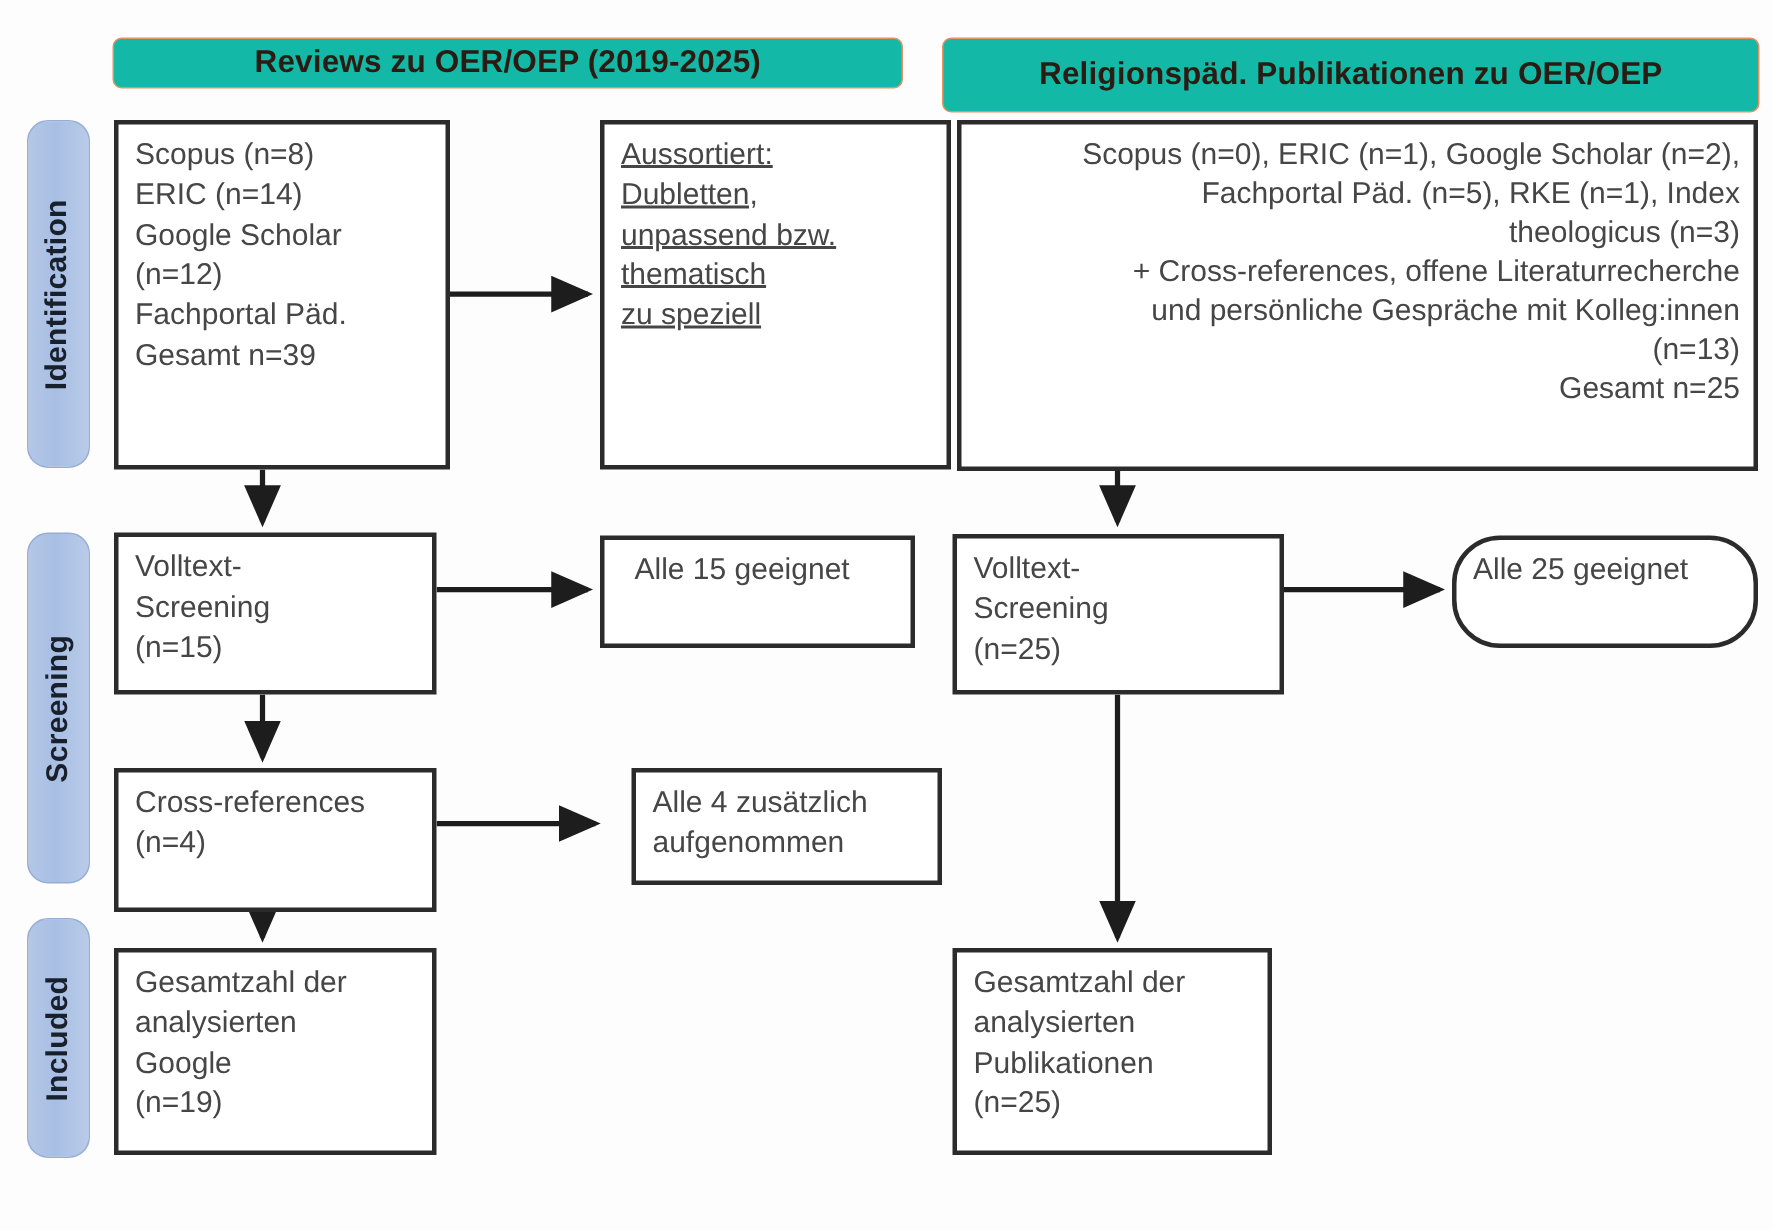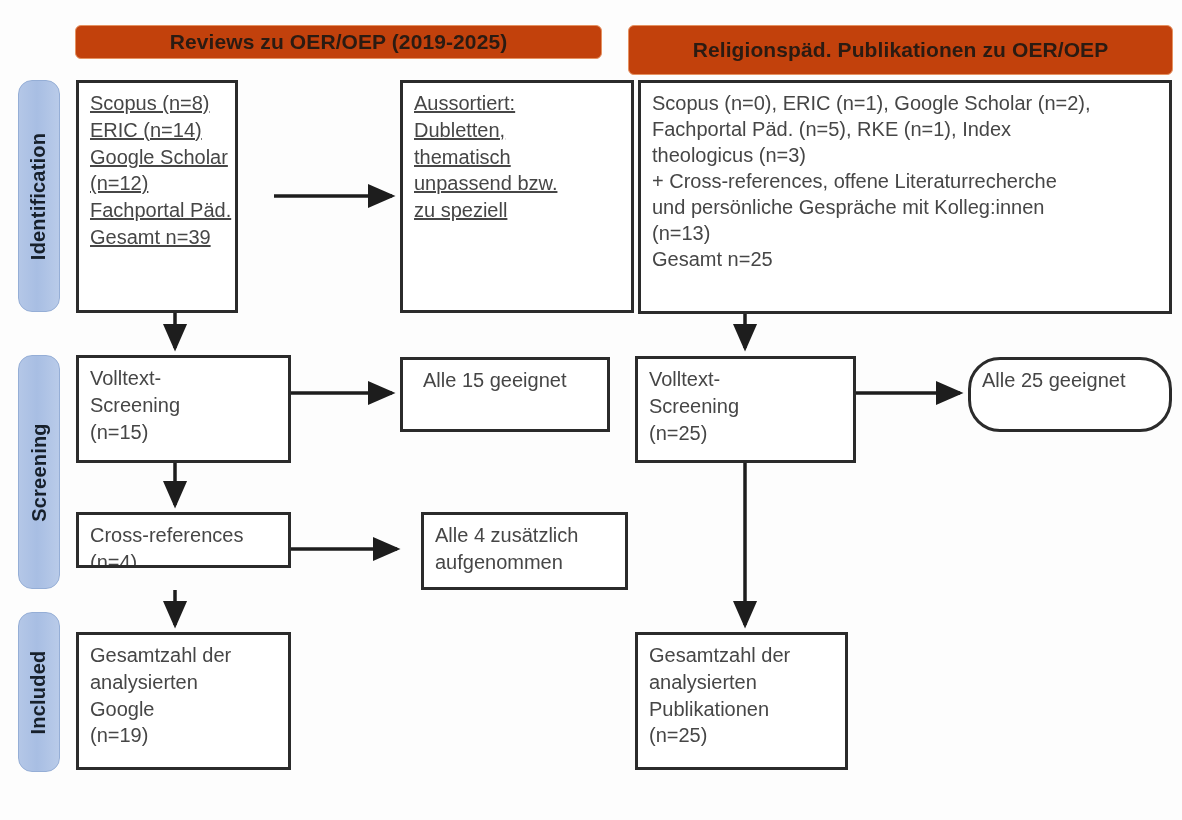--- a/index.html
+++ b/index.html
@@ -35,21 +35,21 @@
     white-space: nowrap;
     font-size: 20px;
     font-weight: bold;
     color: #17202b;
     letter-spacing: .2px;
   }
 
   
   .section-header {
     position: absolute;
-    background: #c2410c;
+    background: #14b8a6;
     border: 1px solid #e59262;
     border-radius: 6px;
     box-sizing: border-box;
     display: flex;
     align-items: center;
     justify-content: center;
     color: #2b1b12;
     font-size: 21px;
     font-weight: bold;
     letter-spacing: .1px;
@@ -62,20 +62,21 @@
     border: 3px solid #2b2b2b;
     box-sizing: border-box;
     padding: 7px 9px 5px 11px;
     color: #464646;
     font-size: 20px;
     line-height: 1.34;
     overflow: hidden;
   }
   .flow-box.tight {
     line-height: 1.30;
+    text-align: right;
   }
   .flow-box .line {
     white-space: nowrap;
   }
 
   
   #connectors {
     position: absolute;
     left: 0;
     top: 0;
@@ -124,48 +125,48 @@
   </div>
 
   <div class="phase-pill" style="left:18px; top:612px; width:42px; height:160px;">
     <span class="phase-text">Included</span>
   </div>
 
   <div class="section-header" style="left:75px; top:25px; width:527px; height:34px;">Reviews zu OER/OEP (2019-2025)</div>
 
   <div class="section-header" style="left:628px; top:25px; width:545px; height:50px;">Religionspäd. Publikationen zu OER/OEP</div>
 
-  <div class="flow-box" style="left:76px; top:80px; width:162px; height:233px;text-decoration:underline;">
+  <div class="flow-box" style="left:76px; top:80px; width:224px; height:233px;">
     <div class="line">Scopus (n=8)</div>
     <div class="line">ERIC (n=14)</div>
     <div class="line">Google Scholar</div>
     <div class="line">(n=12)</div>
     <div class="line">Fachportal Päd.</div>
     <div class="line">Gesamt n=39</div>
   </div>
 
   <div class="flow-box" style="left:400px; top:80px; width:234px; height:233px;text-decoration:underline;">
     <div class="line">Aussortiert:</div>
     <div class="line">Dubletten,</div>
+    <div class="line">unpassend bzw.</div>
     <div class="line">thematisch</div>
-    <div class="line">unpassend bzw.</div>
     <div class="line">zu speziell</div>
   </div>
 
   <div class="flow-box" style="left:76px; top:355px; width:215px; height:108px;">
     <div class="line">Volltext-</div>
     <div class="line">Screening</div>
     <div class="line">(n=15)</div>
   </div>
 
   <div class="flow-box" style="left:400px; top:357px; width:210px; height:75px;padding-left:20px;">
     <div class="line">Alle 15 geeignet</div>
   </div>
 
-  <div class="flow-box" style="left:76px; top:512px; width:215px; height:56px;">
+  <div class="flow-box" style="left:76px; top:512px; width:215px; height:96px;">
     <div class="line">Cross-references</div>
     <div class="line">(n=4)</div>
   </div>
 
   <div class="flow-box" style="left:405px; top:512px; width:207px; height:78px;margin-left:16px;">
     <div class="line">Alle 4 zusätzlich</div>
     <div class="line">aufgenommen</div>
   </div>
 
   <div class="flow-box" style="left:76px; top:632px; width:215px; height:138px;">

